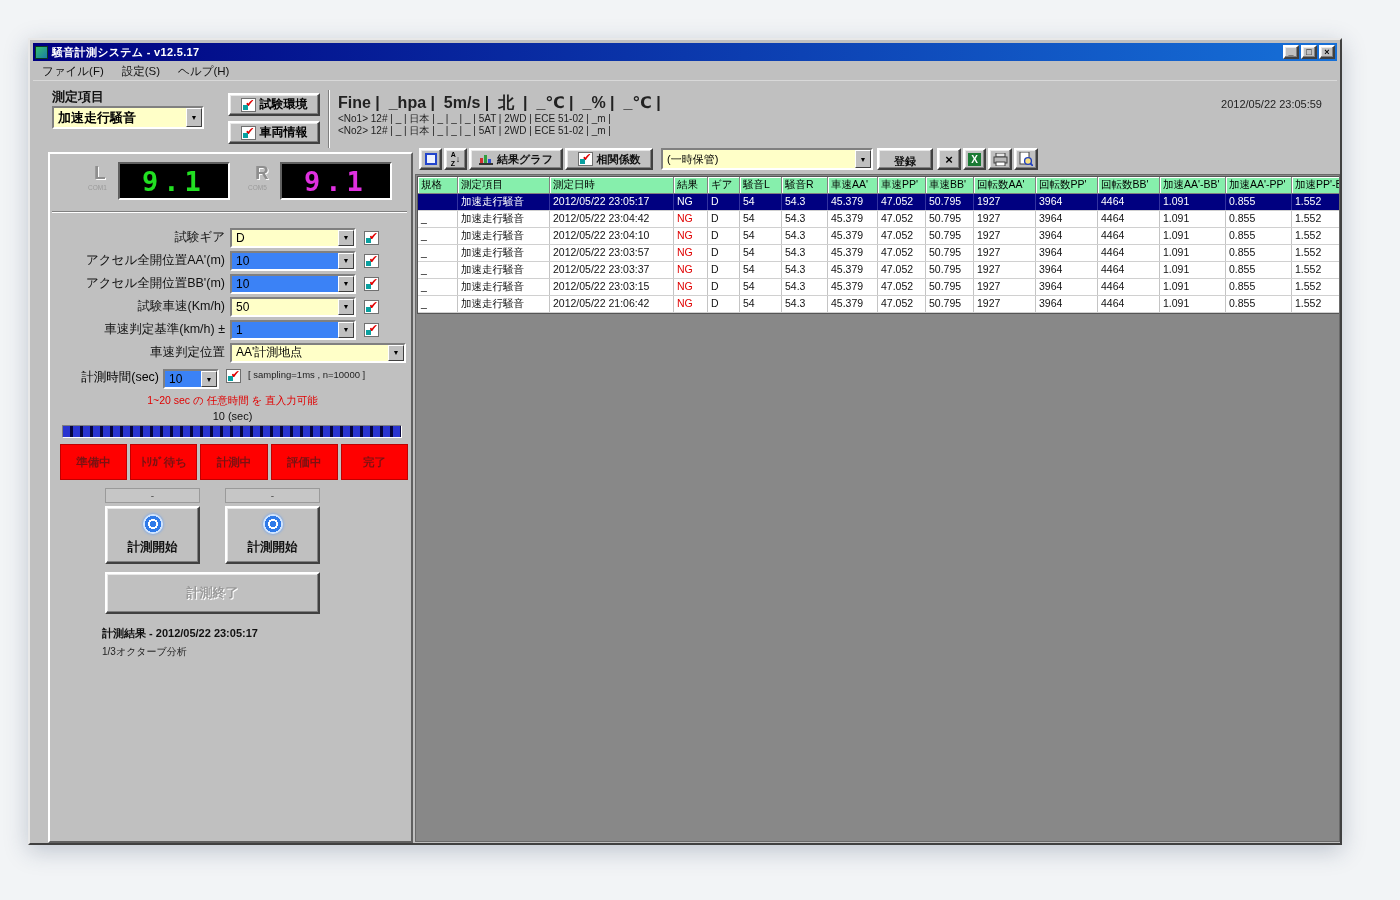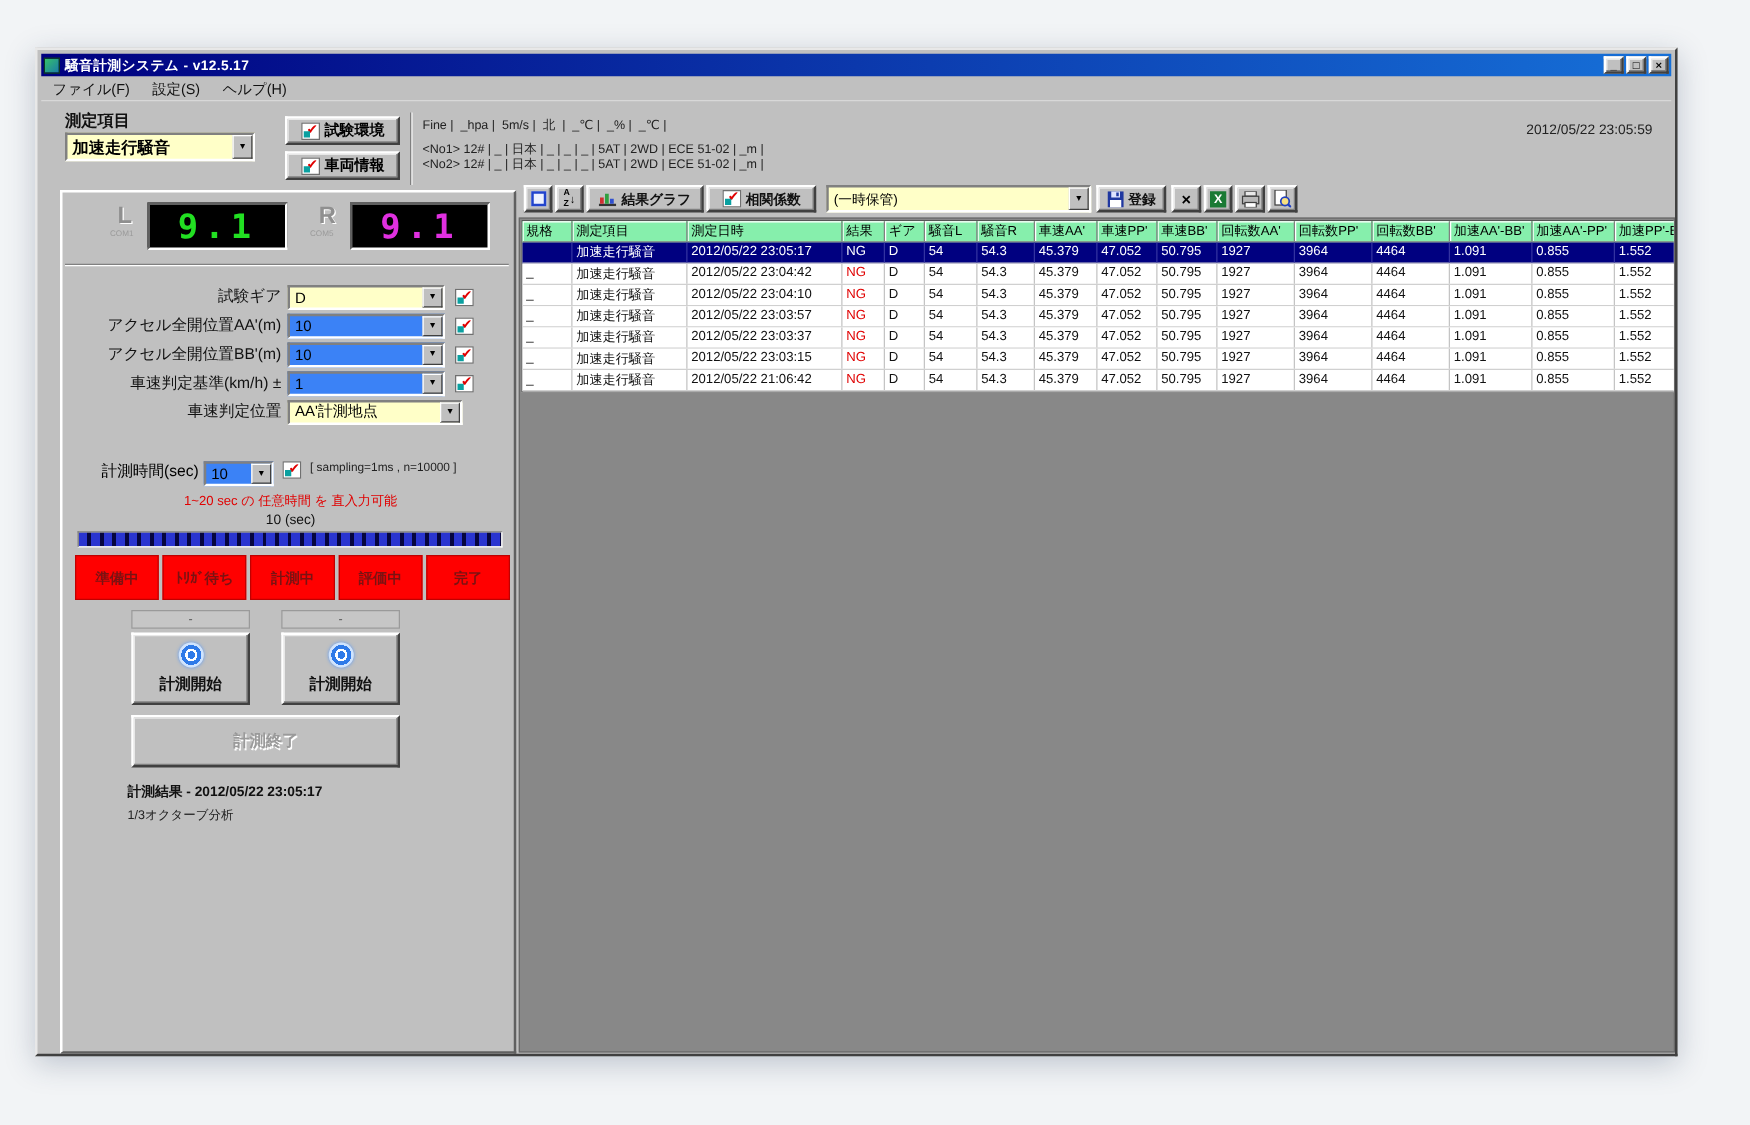--- a/index.html
+++ b/index.html
@@ -38,21 +38,21 @@
 
   #test-env-btn { position:absolute; left:198px; top:53px; width:92px; height:23px; font-size:12px; font-weight:bold; }
   #vehicle-info-btn { position:absolute; left:198px; top:81px; width:92px; height:23px; font-size:12px; font-weight:bold; }
 
   .check-icon { position:relative; width:15px; height:14px; background:#ffffff; border:1px solid #707070; display:inline-block; flex:none; }
   .check-icon::before { content:"✔"; position:absolute; right:0; top:-2px; color:#e00000; font-size:11px; }
   .check-icon::after { content:""; position:absolute; left:1px; bottom:1px; width:5px; height:5px; background:#0aa0a0; }
 
   #hdr-sep { position:absolute; left:298px; top:50px; width:2px; height:58px;
              border-left:1px solid #808080; border-right:1px solid #ffffff; }
-  #env-line { position:absolute; left:308px; top:53px; font-size:10px; font-weight:normal; color:#222; white-space:pre; }
+  #env-line { position:absolute; left:308px; top:53px; font-size:16px; font-weight:bold; color:#222; white-space:pre; }
   #no1-line { position:absolute; left:308px; top:72px; font-size:10px; color:#222; white-space:pre;text-align:center; }
   #no2-line { position:absolute; left:308px; top:84px; font-size:10px; color:#222; white-space:pre; }
   #clock { position:absolute; right:18px; top:58px; font-size:11px; color:#222; }
 
   
   #left-panel { position:absolute; left:18px; top:112px; width:365px; height:691px;
                 background:#c0c0c0; border:2px solid; border-color:#ffffff #606060 #606060 #ffffff; }
   .meter-label { position:absolute; font-size:19px; font-weight:bold; color:#8f8f8f; text-shadow:1px 1px 0 #ffffff; }
   .meter-port { position:absolute; font-size:6.5px; color:#9a9a9a; }
   .meter-display { position:absolute; width:112px; height:38px; background:#000000; border:2px solid; border-color:#606060 #ffffff #ffffff #606060;
@@ -60,21 +60,21 @@
                    font-family:"DejaVu Sans Mono",monospace; font-weight:bold; font-size:27px; letter-spacing:5px; }
   #meter-l-display { left:68px; top:8px; color:#22e022; }
   #meter-r-display { left:230px; top:8px; color:#e030e0; }
   #panel-sep { position:absolute; left:2px; top:57px; width:355px; height:2px;
                border-top:1px solid #808080; border-bottom:1px solid #ffffff; }
 
   #form-rows { position:absolute; left:0; top:72px; width:365px; }
   .form-row { position:relative; height:23px; margin-bottom:0; display:flex; align-items:center; }
   .form-label { width:180px; text-align:right; font-size:12.5px; color:#111; padding-right:5px; white-space:nowrap; }
   .form-row .combo { width:126px; height:20px; }
-  .form-row.wide .combo { width:140px; }
+  .form-row.wide .combo { width:176px; }
   .form-row .check-icon { margin-left:8px; }
 
   #time-row { position:absolute; left:0; top:215px; width:365px; height:22px; display:flex; }
   #time-label { width:113px; text-align:right; font-size:12.5px; padding-right:4px; white-space:nowrap; }
   #time-combo { width:56px; height:20px; }
   #time-row .check-icon { margin-left:7px; }
   #sampling-note { font-size:9.5px; color:#222; margin-left:7px; white-space:nowrap; }
   #time-warning { position:absolute; left:0; top:240px; width:365px; text-align:center; font-size:10.5px; color:#e00000; }
   #progress-label { position:absolute; left:0; top:256px; width:365px; text-align:center; font-size:11px; color:#111; }
   #progress-bar { position:absolute; left:12px; top:271px; width:340px; height:13px;
@@ -104,21 +104,21 @@
 
   
   #toolbar { position:absolute; left:385px; top:108px; height:24px; }
   .tool-btn { position:absolute; top:0; height:22px; font-size:11px; color:#111; }
   #tool-grid { left:4px; width:23px; }
   #tool-sort { left:29px; width:23px; }
   #tool-graph { left:54px; width:94px; font-weight:bold; }
   #tool-corr { left:150px; width:88px; font-weight:bold; }
   #storage-combo { position:absolute; left:246px; top:0; width:212px; height:22px; }
   #storage-combo .combo-val { font-size:11px; }
-  #tool-register { left:462px; width:56px; font-weight:bold; }
+  #tool-register { left:462px; width:56px; font-weight:bold;flex-direction:column; }
   #tool-delete { left:522px; width:24px; font-weight:bold; font-size:13px; color:#000; }
   #tool-excel { left:548px; width:23px; }
   #tool-print { left:573px; width:24px; }
   #tool-preview { left:599px; width:24px; }
   .grid-glyph { width:12px; height:12px; border:2px solid #2244cc; background:#eef2ff; }
   .sort-glyph { font-size:9px; font-weight:bold; color:#000; line-height:9px; display:flex; align-items:center; }
   .sort-glyph b { font-size:7px; display:block; }
   .excel-glyph { width:13px; height:13px; background:#1a7a34; color:#fff; font-size:10px; font-weight:bold;
                  display:flex; align-items:center; justify-content:center; }
 
@@ -202,20 +202,28 @@
             <span class="combo">
               <span class="combo-val">10</span>
               <span class="combo-btn">▼</span>
             </span>
             <span class="check-icon"></span>
           </div>
           <div class="form-row">
             <span class="form-label">アクセル全開位置BB'(m)</span>
             <span class="combo">
               <span class="combo-val">10</span>
+              <span class="combo-btn">▼</span>
+            </span>
+            <span class="check-icon"></span>
+          </div>
+          <div class="form-row">
+            <span class="form-label">試験車速(Km/h)</span>
+            <span class="combo yellow">
+              <span class="combo-val">50</span>
               <span class="combo-btn">▼</span>
             </span>
             <span class="check-icon"></span>
           </div>
           <div class="form-row">
             <span class="form-label">車速判定基準(km/h) ±</span>
             <span class="combo">
               <span class="combo-val">1</span>
               <span class="combo-btn">▼</span>
             </span>

